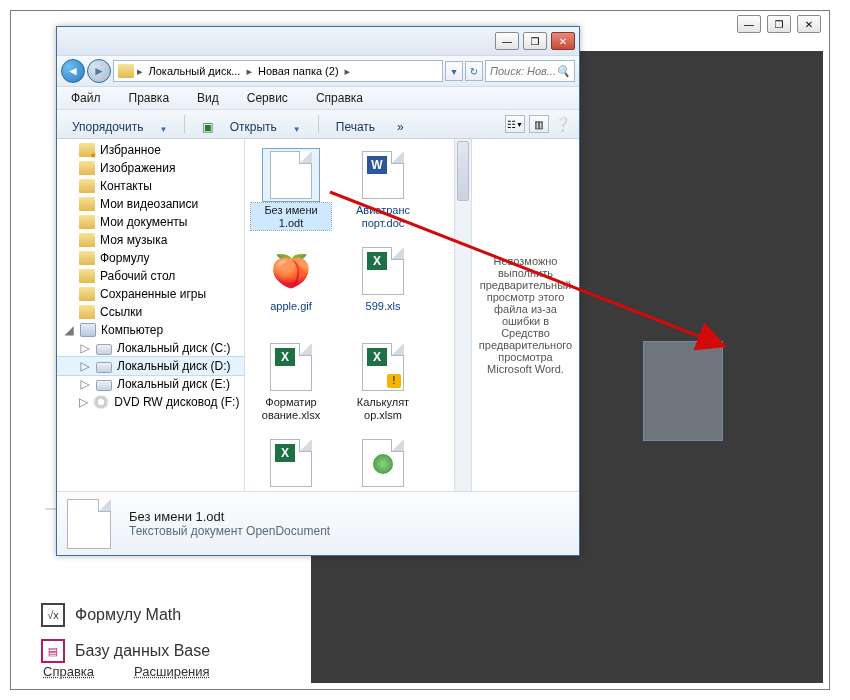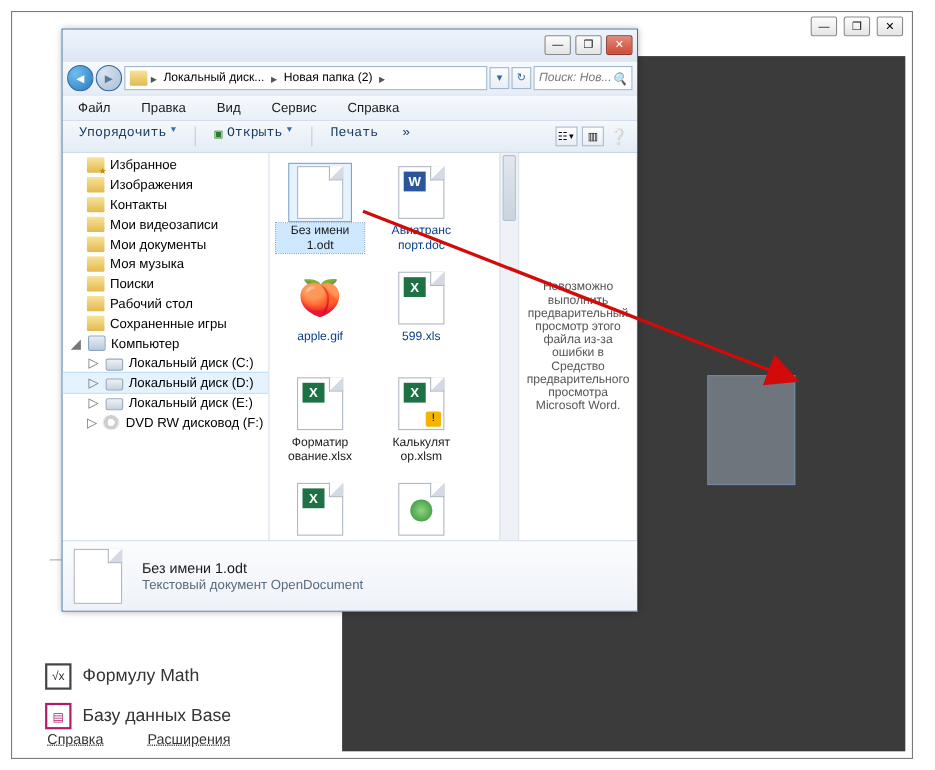--- a/index.html
+++ b/index.html
@@ -33,21 +33,21 @@
 .breadcrumb .chev { color:#555; padding:0 1px;}
 .bc-ico { width:16px; height:14px; background:linear-gradient(#f7e39a,#e3b94f); border-radius:1px; }
 .searchbox { width:90px; height:22px; border:1px solid #9fb7cf; background:#fff; display:flex; align-items:center; padding:0 4px; font-size:11px; color:#777; font-style:italic;}
 .searchbox .mag { margin-left:auto; color:#3a6ea5;}
 .refresh-area { display:flex; gap:2px; align-items:center;}
 .small-btn { width:18px; height:20px; border:1px solid #9fb7cf; background:linear-gradient(#fdfdfd,#e9eef5); display:flex; align-items:center; justify-content:center; font-size:10px; color:#2a6aa0;}
 
 .menubar { height: 22px; background: linear-gradient(#f6f9fd,#eaf0f8); display:flex; align-items:center; padding:0 6px; gap:12px; color:#1a1a1a;}
 .menubar span { padding: 2px 8px; }
 .toolbar { height: 30px; background: linear-gradient(#f5f8fc,#e4ecf5); border-top:1px solid #d4dde9; border-bottom:1px solid #c8d3e2; display:flex; align-items:center; padding:0 6px; gap:4px;}
-.tb-btn { height:22px; padding: 0 8px; display:flex; align-items:flex-start; gap:4px; border:1px solid transparent; border-radius:2px; color:#1a3c63;font-family:Liberation Mono, monospace;}
+.tb-btn { height:22px; padding: 0 8px; display:flex; align-items:flex-end; gap:16px; border:1px solid transparent; border-radius:2px; color:#1a3c63;}
 .tb-btn .drop {font-size:8px; color:#3a6ea5;}
 .tb-sep { width:1px; height:18px; background: #c0cddd; margin:0 4px;}
 .tb-right { margin-left:auto; display:flex; align-items:center; gap:4px;}
 .tb-icon { width:20px; height:18px; border:1px solid #a9bcd2; background:linear-gradient(#fdfdfd,#e9eef5); display:flex; align-items:center; justify-content:center; font-size:10px;}
 
 .ex-body { flex:1; display:flex; min-height:0;}
 .tree { width: 188px; border-right:1px solid #d8dee8; overflow:hidden; background:#fff; padding: 2px 0; font-size:12px; }
 .tree-row { display:flex; align-items:flex-end; gap:5px; padding:2px 6px 2px 22px; white-space:nowrap;}
 .tree-row.depth2 { padding-left: 38px;}
 .tree-row.sel { background:#e5f3ff; outline:1px solid #bcdcf4;}
@@ -199,29 +199,33 @@
       <div class="tree-row">
           <span class="ico folder"></span>
           <span>Мои документы</span>
         </div>
       <div class="tree-row">
           <span class="ico folder"></span>
           <span>Моя музыка</span>
         </div>
       <div class="tree-row">
           <span class="ico folder"></span>
-          <span>Поиски</span>
+          <span>Формулу</span>
         </div>
       <div class="tree-row">
           <span class="ico folder"></span>
           <span>Рабочий стол</span>
         </div>
       <div class="tree-row">
           <span class="ico folder"></span>
           <span>Сохраненные игры</span>
+        </div>
+      <div class="tree-row">
+          <span class="ico folder"></span>
+          <span>Ссылки</span>
         </div>
       <div class="tree-row">
           <span class="exp">◢</span>
           <span class="ico comp"></span>
           <span>Компьютер</span>
         </div>
       <div class="tree-row depth2">
           <span class="exp">▷</span>
           <span class="ico drive"></span>
           <span>Локальный диск (C:)</span>

